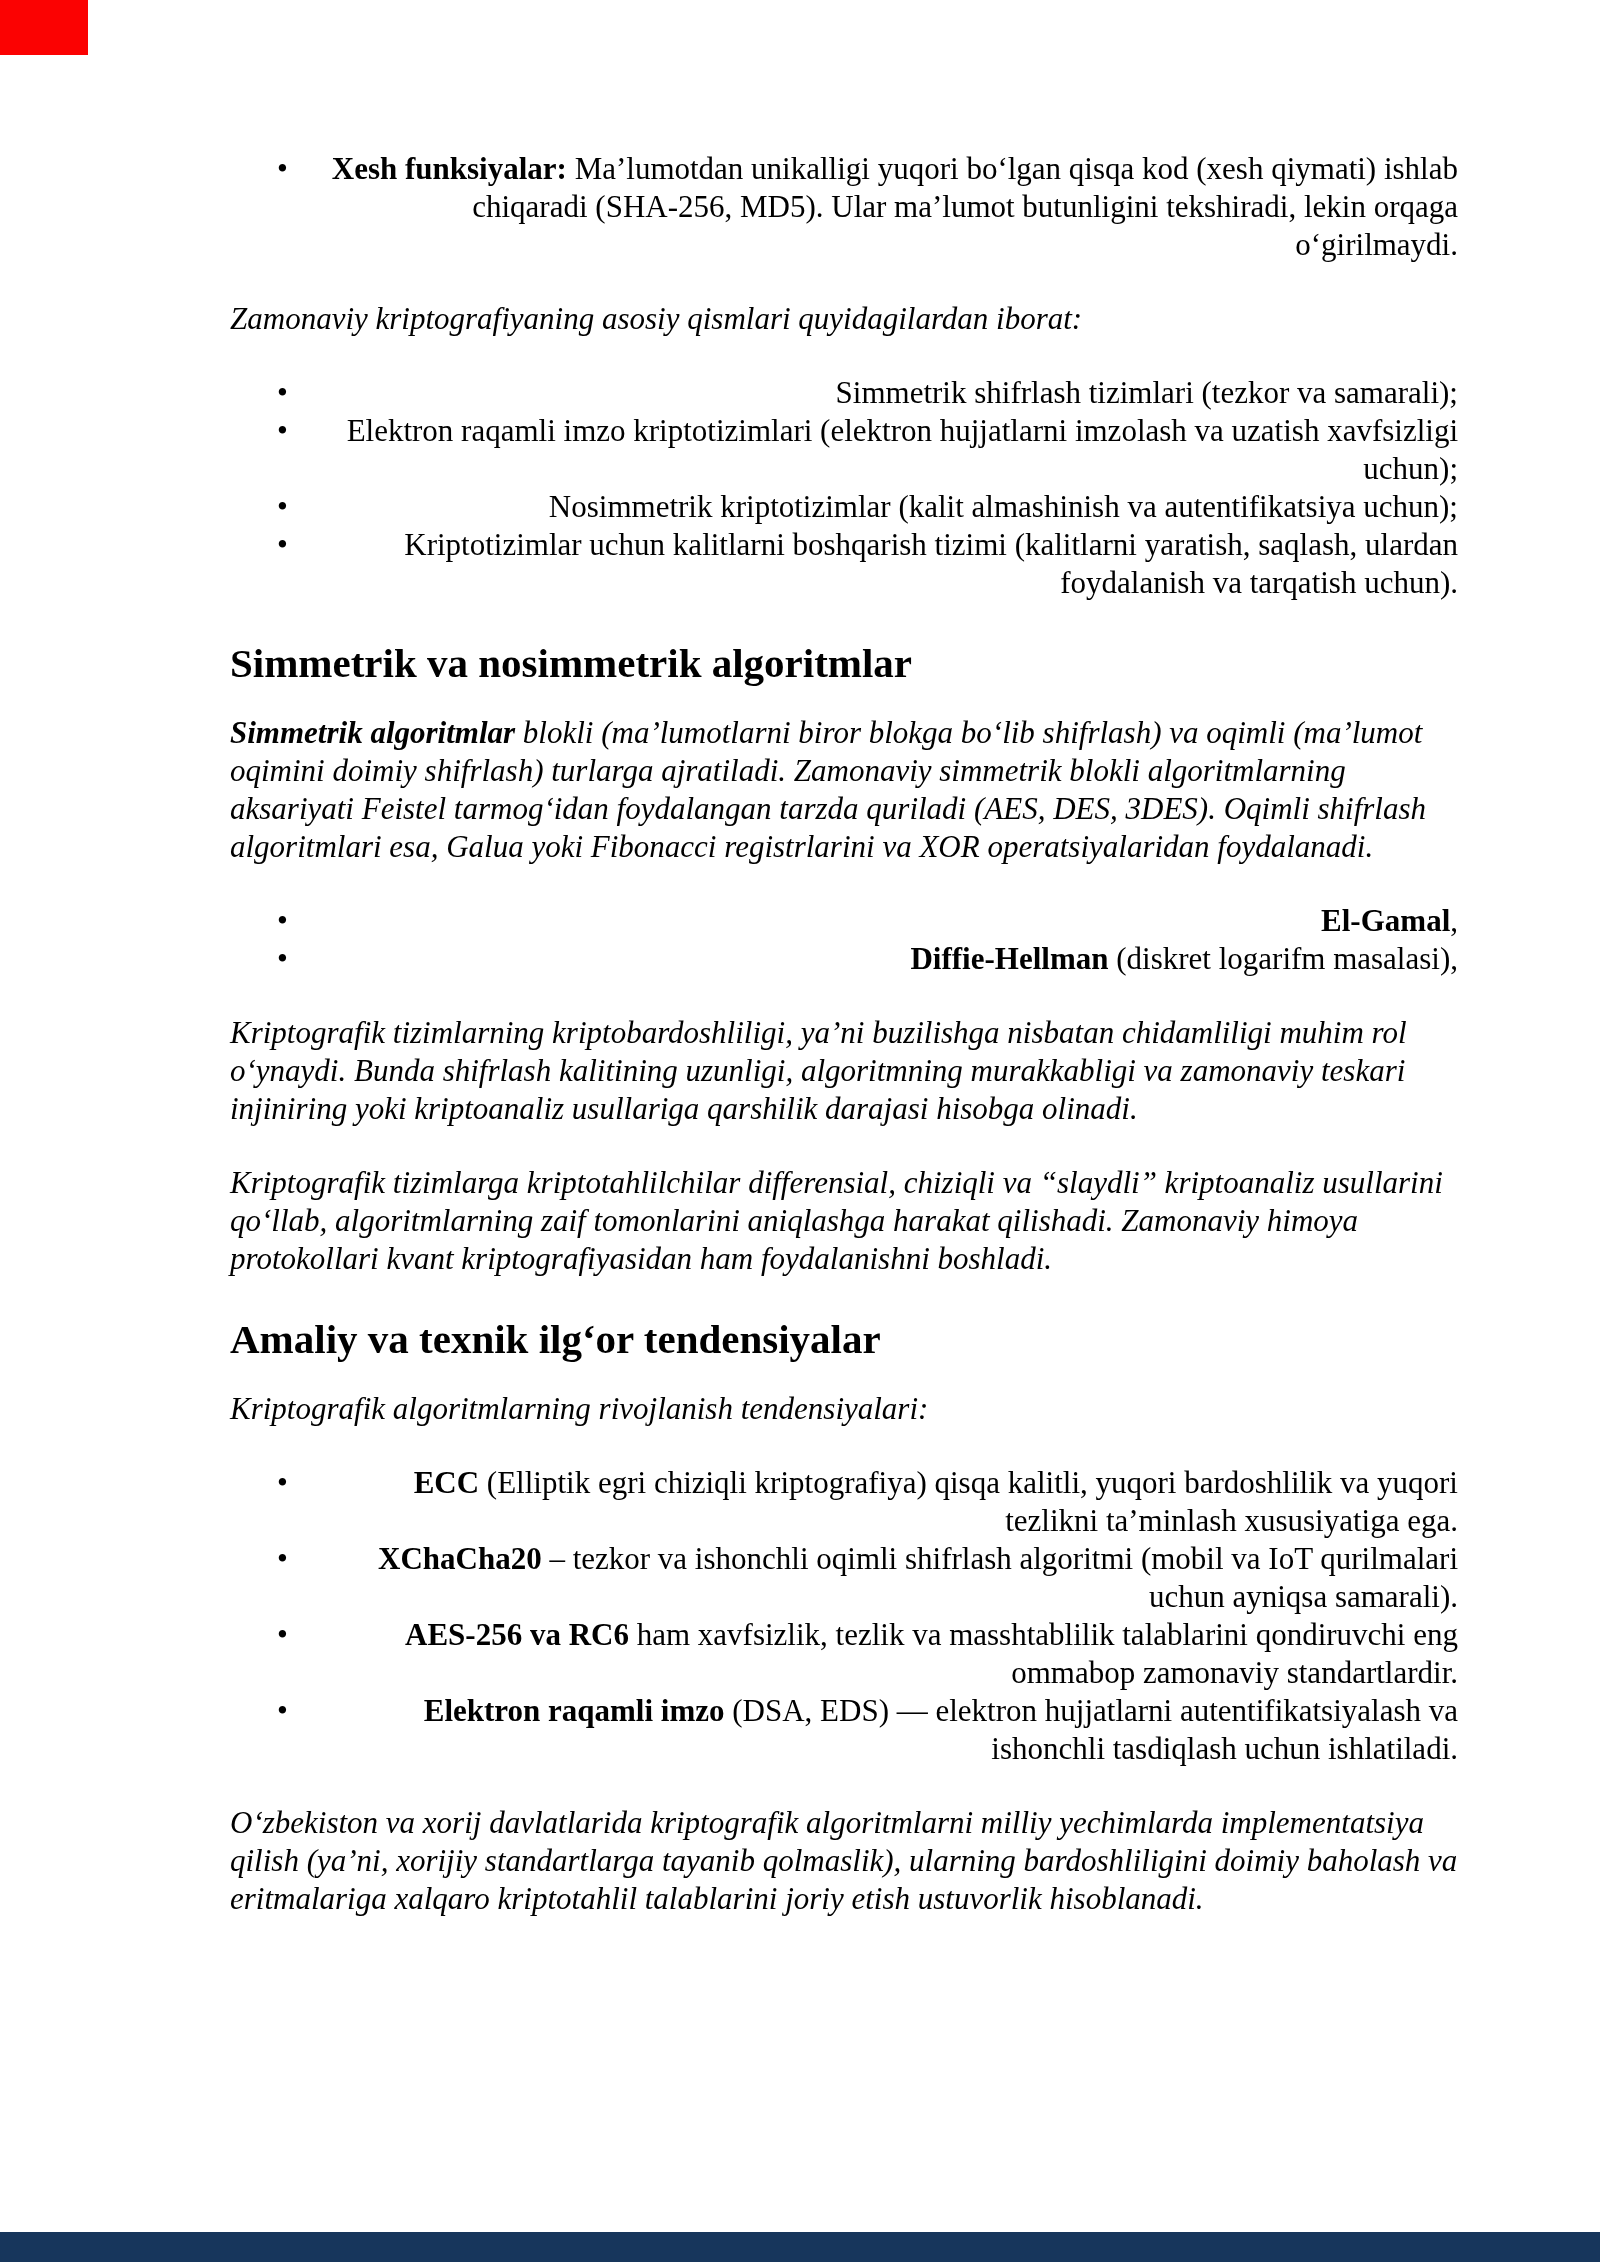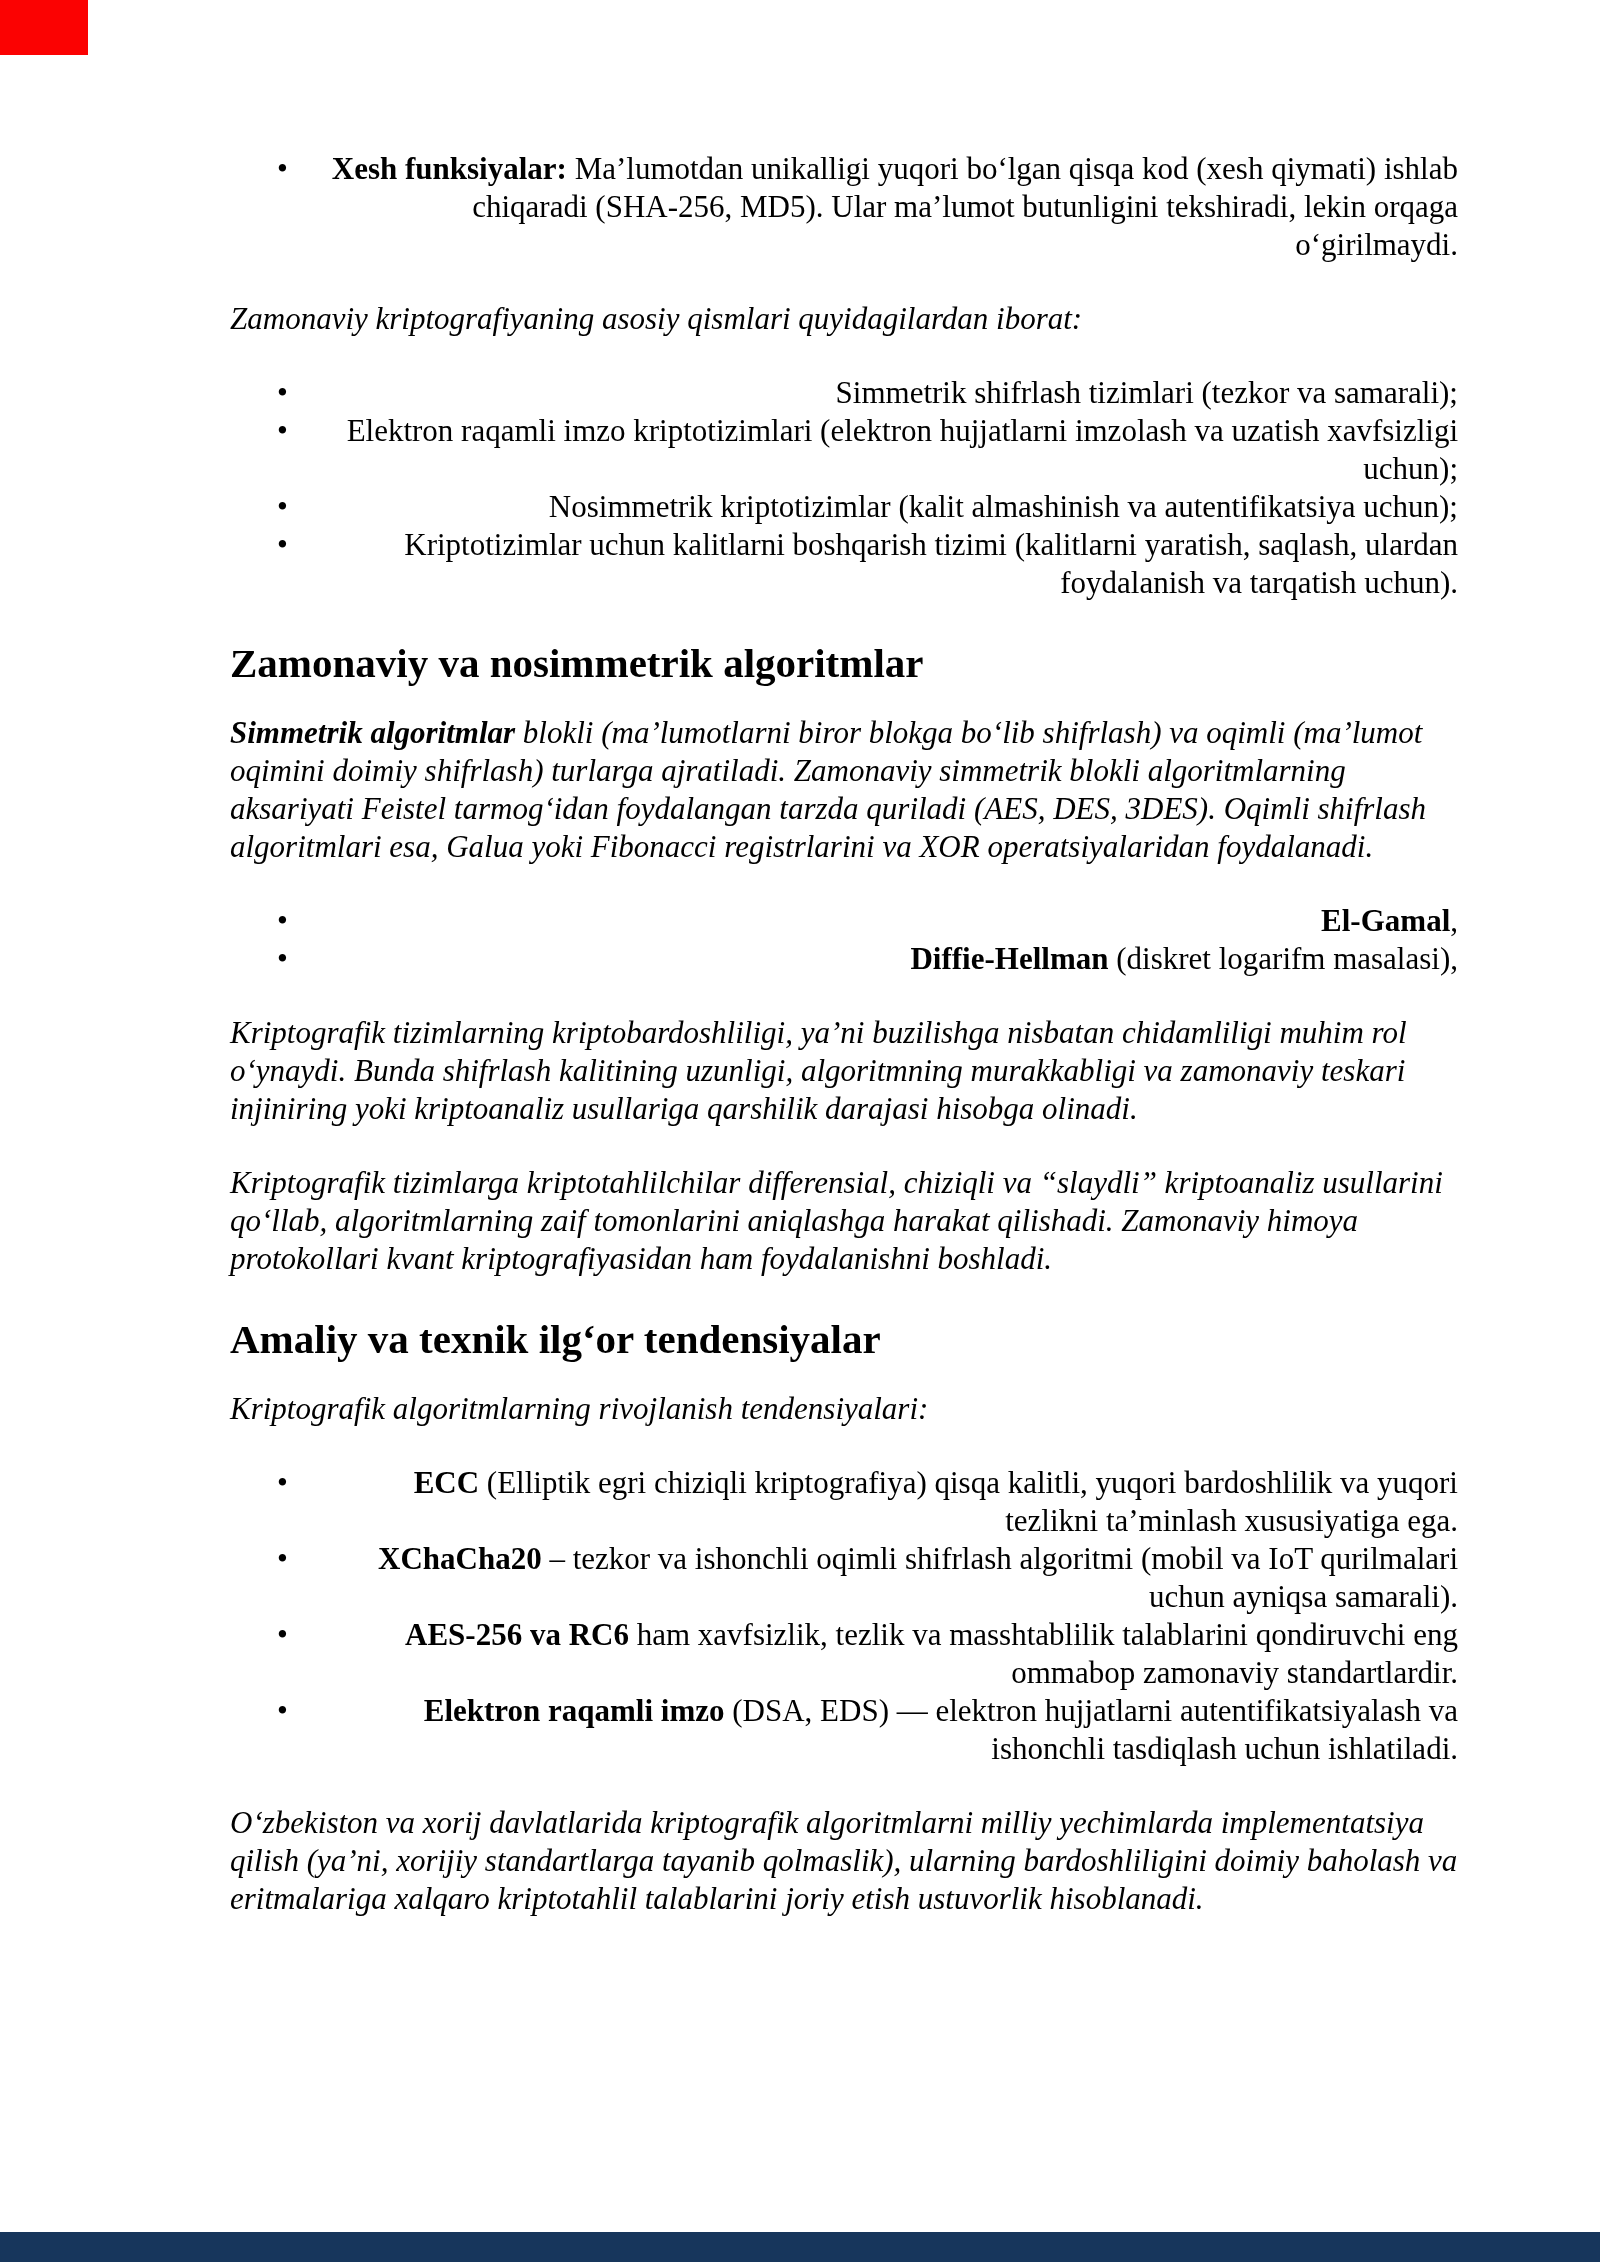--- a/index.html
+++ b/index.html
@@ -71,21 +71,21 @@
 
   <p>Zamonaviy kriptografiyaning asosiy qismlari quyidagilardan iborat:</p>
 
   <ul>
     <li><span>Simmetrik shifrlash tizimlari (tezkor va samarali);</span></li>
     <li><span>Elektron raqamli imzo kriptotizimlari (elektron hujjatlarni imzolash va uzatish xavfsizligi uchun);</span></li>
     <li><span>Nosimmetrik kriptotizimlar (kalit almashinish va autentifikatsiya uchun);</span></li>
     <li><span>Kriptotizimlar uchun kalitlarni boshqarish tizimi (kalitlarni yaratish, saqlash, ulardan foydalanish va tarqatish uchun).</span></li>
   </ul>
 
-  <h2>Zamonaviy va nosimmetrik algoritmlar</h2>
+  <h2>Simmetrik va nosimmetrik algoritmlar</h2>
 
   <p><b>Simmetrik algoritmlar</b><span> blokli (ma’lumotlarni biror blokga bo‘lib shifrlash) va oqimli (ma’lumot oqimini doimiy shifrlash) turlarga ajratiladi. Zamonaviy simmetrik blokli algoritmlarning aksariyati Feistel tarmog‘idan foydalangan tarzda quriladi (AES, DES, 3DES). Oqimli shifrlash algoritmlari esa, Galua yoki Fibonacci registrlarini va XOR operatsiyalaridan foydalanadi.</span></p>
 
 
   <ul>
     <li><b>El-Gamal</b><span>,</span></li>
     <li><b>Diffie-Hellman</b><span> (diskret logarifm masalasi),</span></li>
   </ul>
 
   <p>Kriptografik tizimlarning kriptobardoshliligi, ya’ni buzilishga nisbatan chidamliligi muhim rol o‘ynaydi. Bunda shifrlash kalitining uzunligi, algoritmning murakkabligi va zamonaviy teskari injiniring yoki kriptoanaliz usullariga qarshilik darajasi hisobga olinadi.</p>

